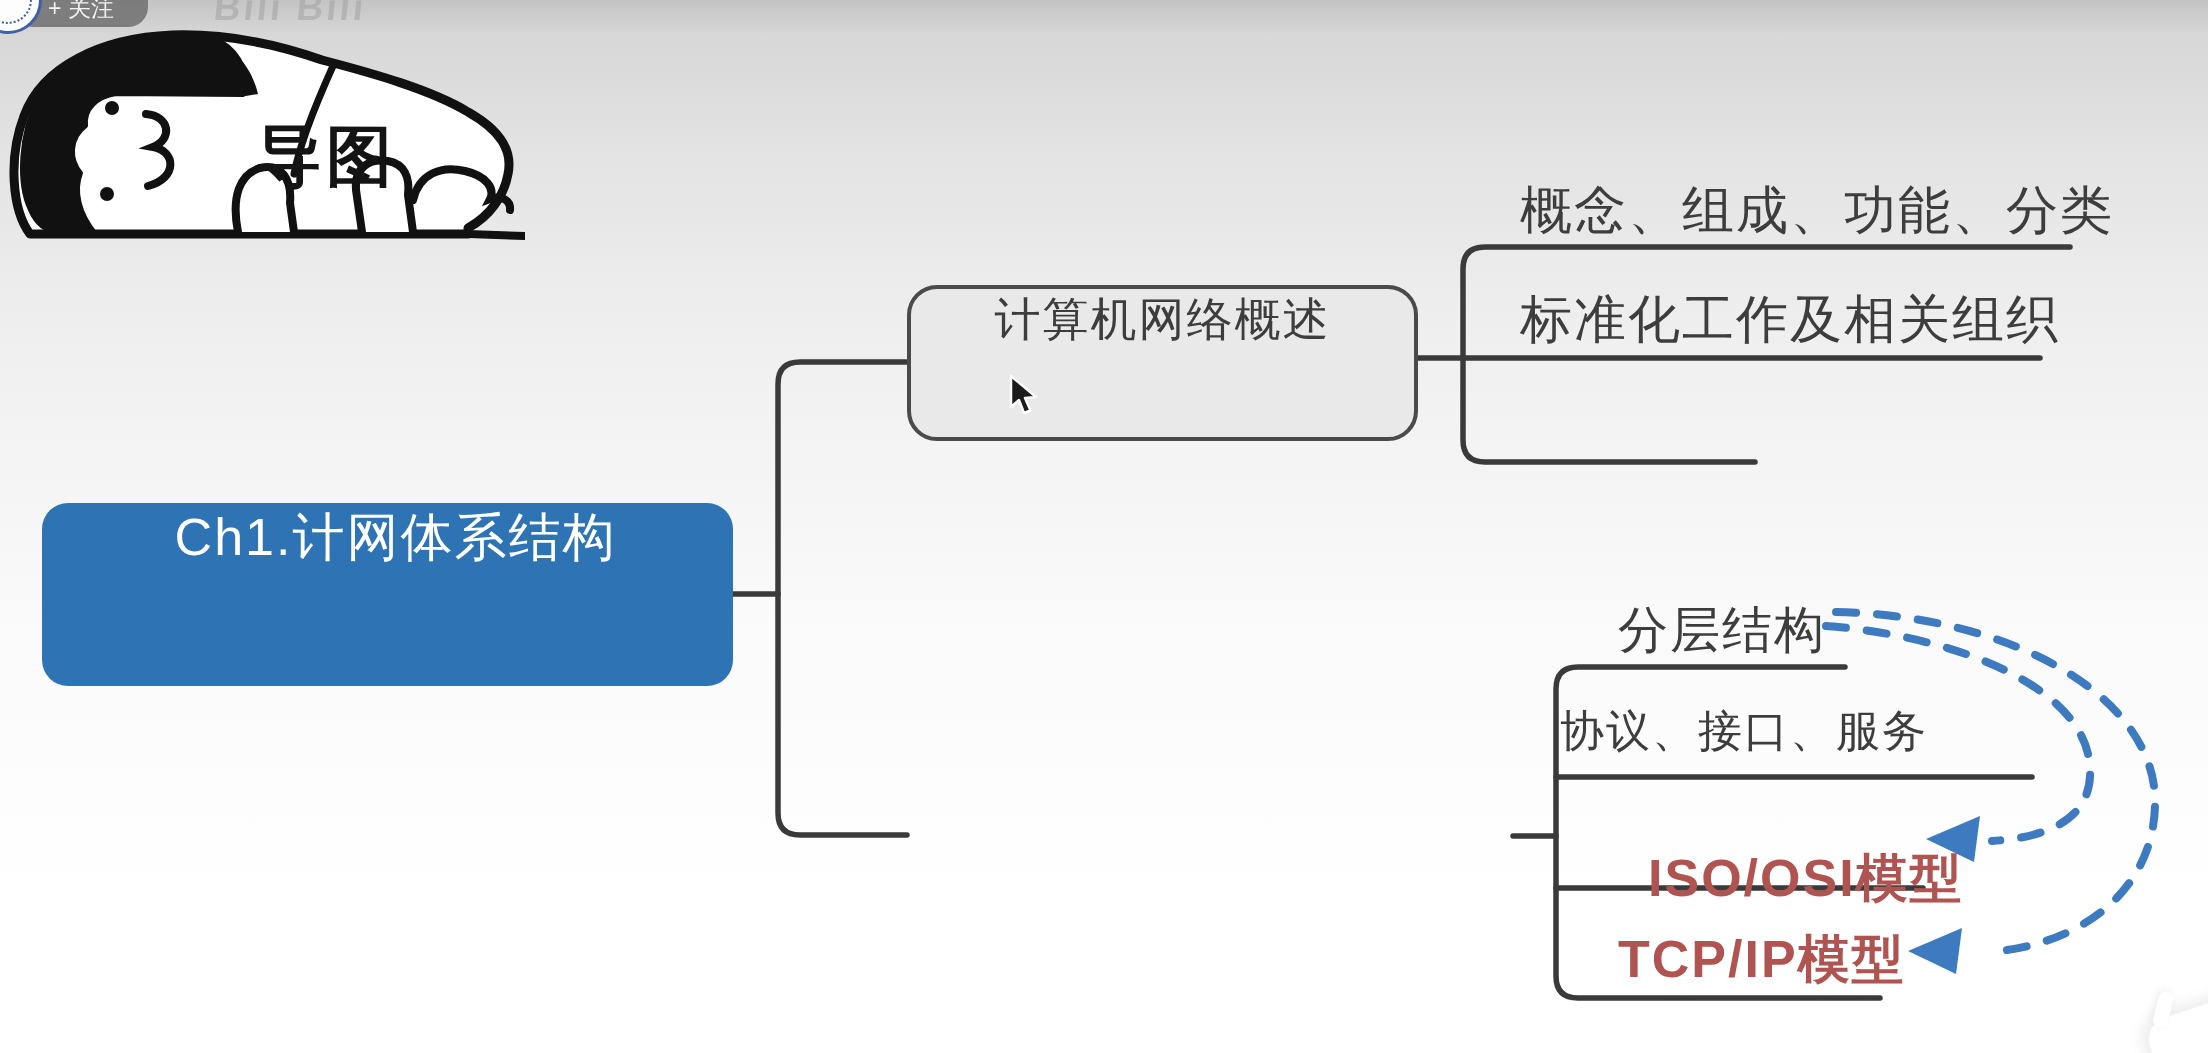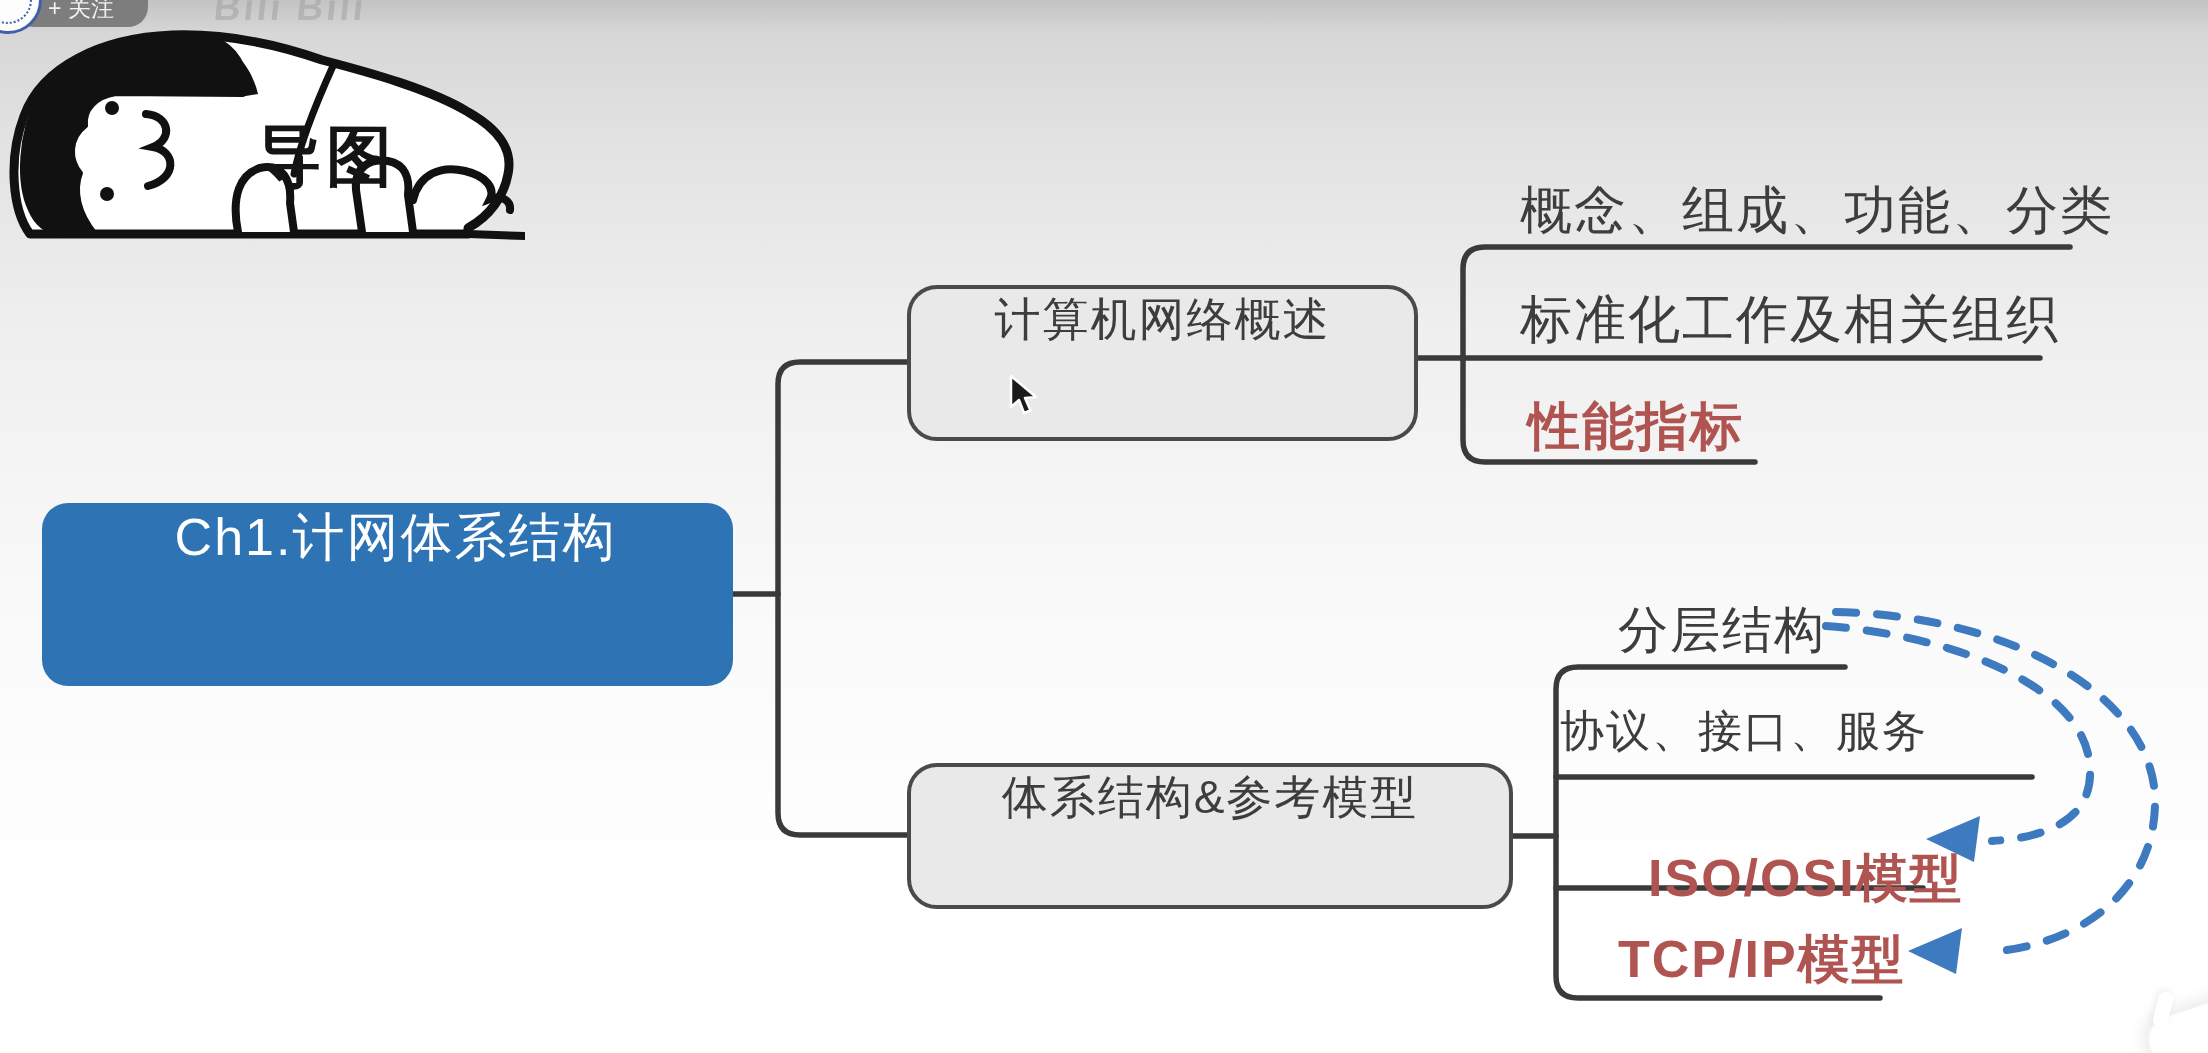--- a/index.html
+++ b/index.html
@@ -126,27 +126,23 @@
       <polygon points="1908,951 1962,928 1956,974"></polygon>
     </g>
   </svg>
 
   <div class="abs map-node" id="root-node">
     <span>Ch1.计网体系结构</span>
   </div>
   <div class="abs map-node branch-node" id="branch-node-1">
     <span>计算机网络概述</span>
   </div>
-  <div class="abs map-node branch-node" id="branch-node-2">
-    <span>体系结构&amp;参考模型</span>
-  </div>
 
   <div class="abs leaf-label" id="leaf-1-1">概念、组成、功能、分类</div>
   <div class="abs leaf-label" id="leaf-1-2">标准化工作及相关组织</div>
-  <div class="abs leaf-label em" id="leaf-1-3">性能指标</div>
   <div class="abs leaf-label" id="leaf-2-1">分层结构</div>
   <div class="abs leaf-label" id="leaf-2-2">协议、接口、服务</div>
   <div class="abs leaf-label em" id="leaf-2-3">ISO/OSI模型</div>
   <div class="abs leaf-label em" id="leaf-2-4">TCP/IP模型</div>
 
   <svg class="abs" id="cursor" width="36" height="44" viewBox="0 0 36 44">
     <path d="M3 2 L3 33 L11 26 L16 39 L22.5 36.5 L17 24 L28 23 Z" fill="#1c1c1c" stroke="#ffffff" stroke-width="2.5" stroke-linejoin="round"></path>
   </svg>
 
   <div class="abs" id="tv-logo">

